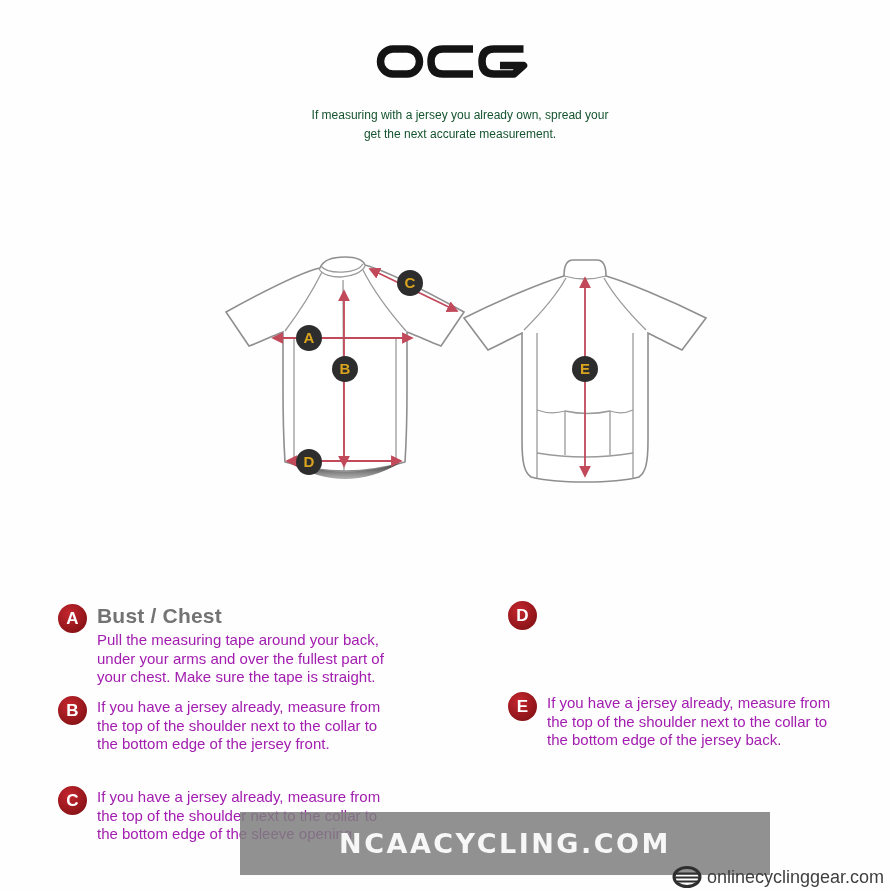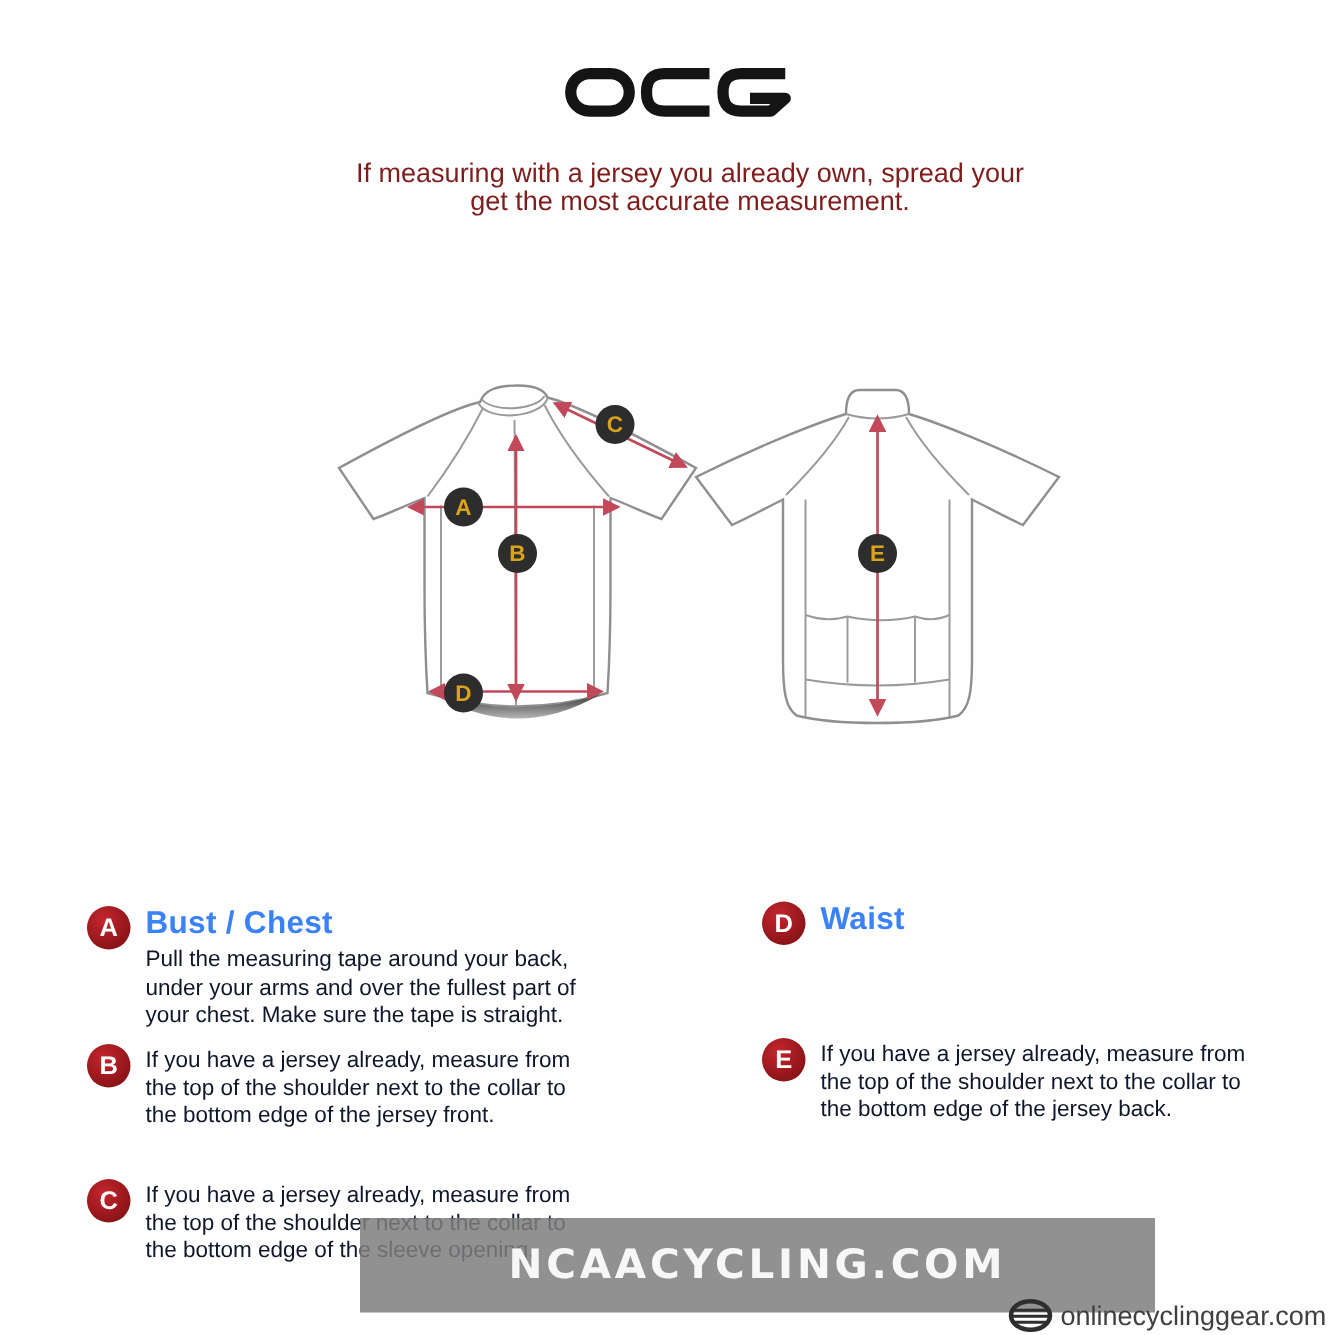--- a/index.html
+++ b/index.html
@@ -9,21 +9,21 @@
     font-family:"Liberation Sans", sans-serif;
   }
   .abs{position:absolute;}
 
   
   #logo{left:376px;top:44px;width:152px;height:36px;}
 
   
   #intro{
     left:145px;top:106px;width:630px;text-align:center;
-    font-size:18px;line-height:18.5px;color:#7f1d1d;
+    font-size:12px;line-height:18.5px;color:#14532d;
   }
 
   
   #front-jersey{left:210px;top:240px;width:260px;height:260px;}
   #back-jersey{left:460px;top:240px;width:260px;height:260px;}
   .jersey-line{fill:#ffffff;stroke:#8f8f8f;stroke-width:1.6;}
   .seam{fill:none;stroke:#9a9a9a;stroke-width:1.3;}
   .arrow{stroke:#c1495a;stroke-width:1.8;fill:none;}
   .mcircle{fill:#2d2d2d;}
   .mletter{
@@ -33,24 +33,24 @@
 
   
   .legend-item{display:flex;gap:10px;width:375px;}
   .badge{
     width:29px;height:29px;border-radius:50%;flex-shrink:0;margin-top:1px;
     background:radial-gradient(circle at 38% 32%, #c4262e, #8c1418 72%);
     color:#ffffff;font-weight:bold;font-size:17px;
     display:flex;align-items:center;justify-content:center;
   }
   .legend-title{
-    font-size:21px;font-weight:bold;color:#3b82f6;line-height:25px;letter-spacing:.2px;
+    font-size:21px;font-weight:bold;color:#737373;line-height:25px;letter-spacing:.2px;
   }
   .legend-desc{
-    margin-top:3px;font-size:15px;color:#0f172a;line-height:18.5px;white-space:pre-line;
+    margin-top:3px;font-size:15px;color:#a21caf;line-height:18.5px;white-space:pre-line;
   }
   #item-a{left:58px;top:603px;}
   #item-b{left:58px;top:695px;}
   #item-c{left:58px;top:785px;}
   #item-d{left:508px;top:600px;}
   #item-e{left:508px;top:691px;}
 
   
   #watermark{
     left:240px;top:812px;width:530px;height:63px;
@@ -75,21 +75,21 @@
   <title>OCG</title>
   <g fill="none" stroke="#141414" stroke-width="7.5" stroke-linejoin="round">
     <rect x="4.5" y="4.5" width="39" height="25" rx="12.5"></rect>
     <path d="M97,4.5 H67 Q55,4.5 55,17 Q55,29.5 67,29.5 H97"></path>
     <path d="M147.5,4.5 H118 Q106,4.5 106,17 Q106,29.5 118,29.5 H138 L147.5,21 H124"></path>
   </g>
 </svg>
 
 <div id="intro" class="abs">
   <div>If measuring with a jersey you already own, spread your</div>
-  <div>get the most accurate measurement.</div>
+  <div>get the next accurate measurement.</div>
 </div>
 
 <svg id="front-jersey" class="abs" viewBox="0 0 260 260">
   <defs>
     <marker id="ahf" viewBox="0 0 10 10" refX="8.5" refY="5" markerWidth="6.5" markerHeight="6.5" orient="auto-start-reverse">
       <path d="M0,0 L10,5 L0,10 Z" fill="#c1495a"></path>
     </marker>
     <linearGradient id="hemshade" x1="0" y1="0" x2="0" y2="1">
       <stop offset="0" stop-color="#3a3a3a"></stop>
       <stop offset="1" stop-color="#b5b5b5"></stop>
@@ -186,21 +186,20 @@
   <div>
     <div class="legend-desc">If you have a jersey already, measure from
 the top of the shoulder next to the collar to
 the bottom edge of the sleeve opening.</div>
   </div>
 </div>
 
 <div id="item-d" class="abs legend-item">
   <div class="badge">D</div>
   <div>
-    <div class="legend-title">Waist</div>
   </div>
 </div>
 
 <div id="item-e" class="abs legend-item">
   <div class="badge">E</div>
   <div>
     <div class="legend-desc">If you have a jersey already, measure from
 the top of the shoulder next to the collar to
 the bottom edge of the jersey back.</div>
   </div>

